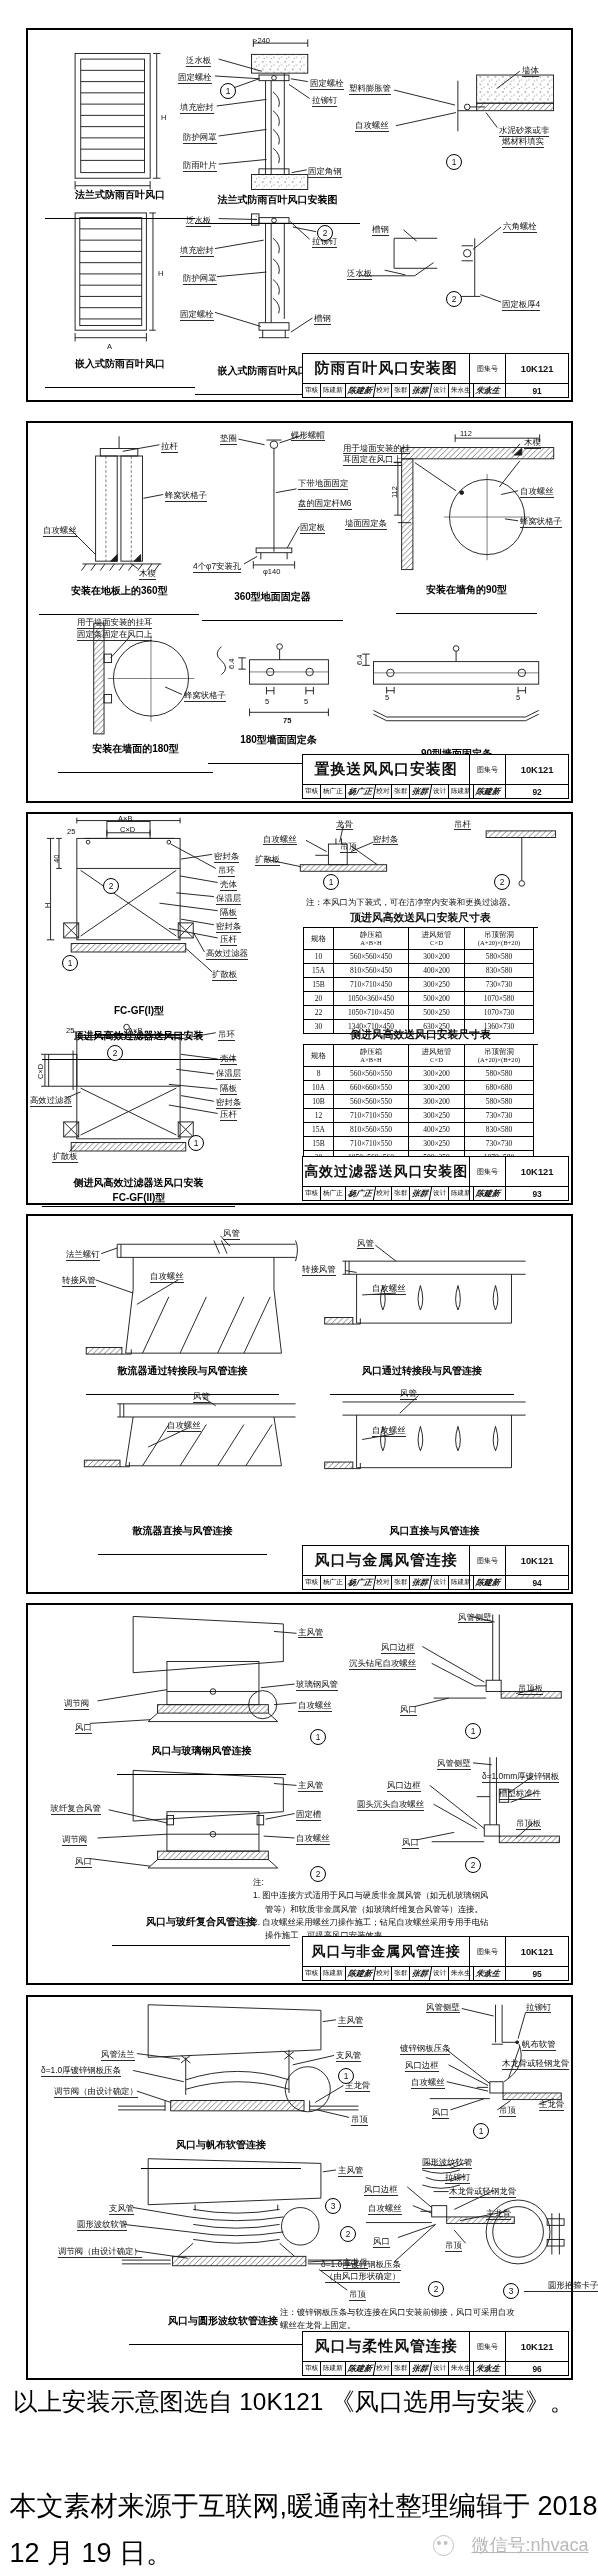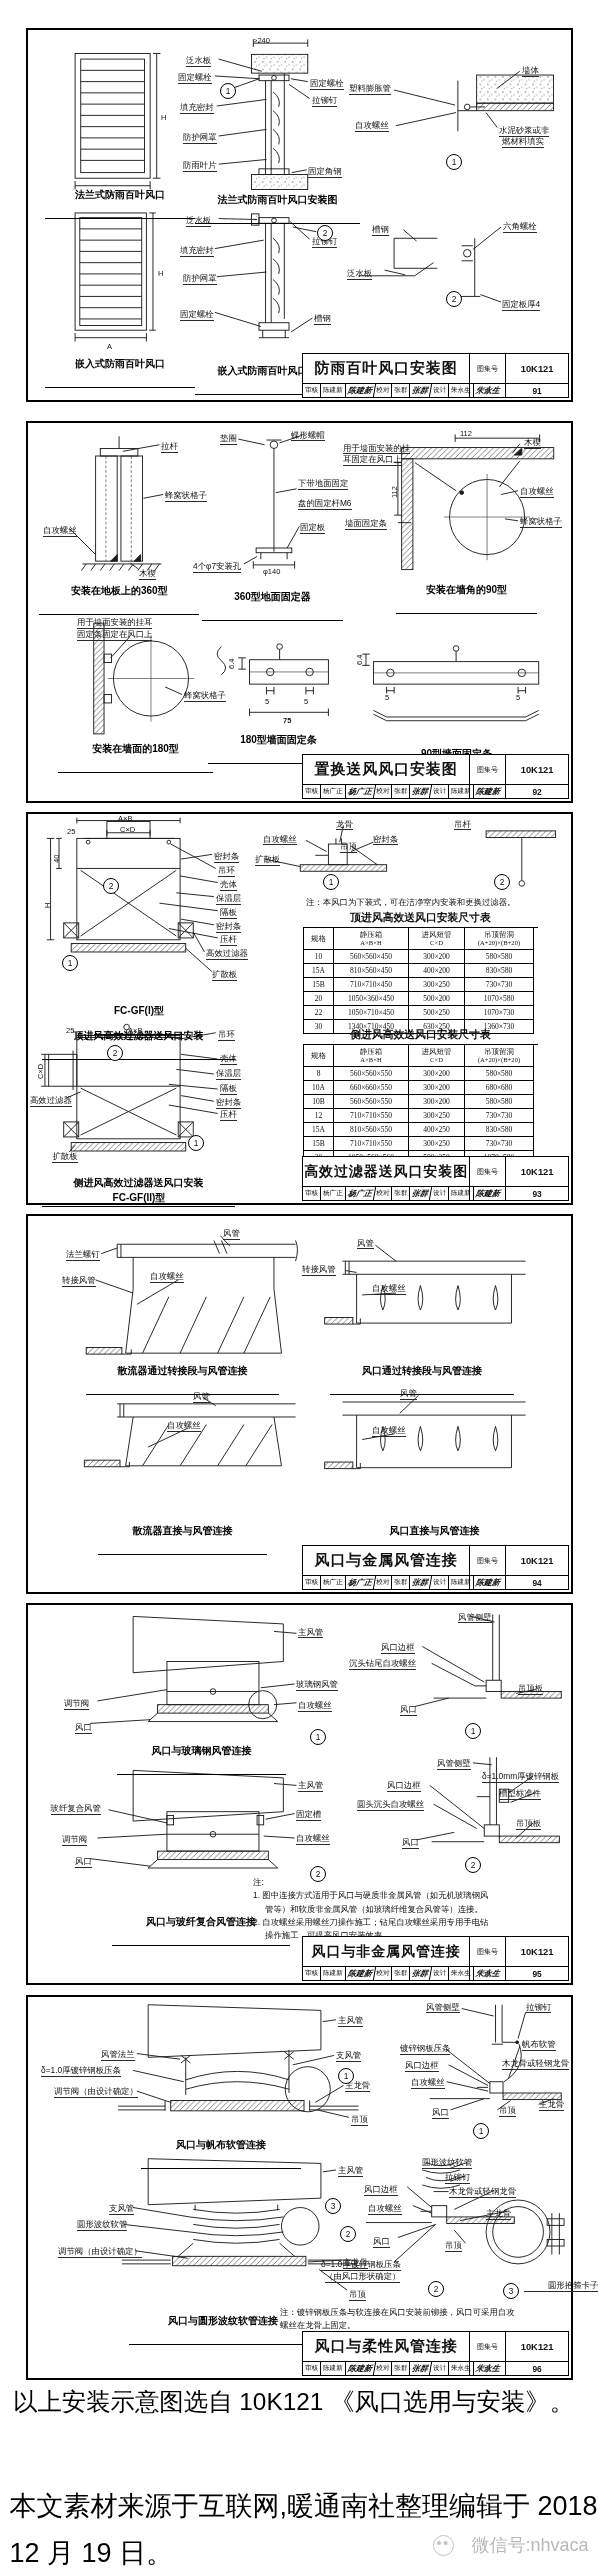--- a/index.html
+++ b/index.html
@@ -41,21 +41,21 @@
   .dt-grid{display:grid;grid-template-columns:30px 75px 56px 69px;border-top:1.5px solid #000;
            border-left:1.5px solid #000;background:#fff;}
   .dt-h,.dt-c{border-right:0.9px solid #000;border-bottom:0.9px solid #000;display:flex;
               flex-direction:column;align-items:center;justify-content:center;
               font-size:7.5px;line-height:1.2;height:20.7px;font-family:Liberation Serif, serif;}
   .dt-c{height:13px;flex-direction:row;}
   .dt-sub{font-size:6.6px;}
   
   .caption-line{position:absolute;font-size:24.4px;color:#000;white-space:nowrap;}
   .credit-line{position:absolute;font-size:27px;color:#000;white-space:nowrap;}
-  .watermark{position:absolute;display:flex;align-items:center;gap:18px;color:#b9b9b9;font-size:18px;}
+  .watermark{position:absolute;display:flex;align-items:center;gap:18px;color:#b9b9b9;font-size:18px;text-decoration:underline;}
   .wm-icon{width:19px;height:19px;border:1.9px solid #c2c2c2;border-radius:50%;position:relative;}
   .wm-icon::after{content:"";position:absolute;left:3.8px;top:5.6px;width:3.8px;height:3.8px;border-radius:50%;background:#c2c2c2;box-shadow:6.6px 0 0 #c2c2c2;}
 </style>
 </head>
 <body>
 
 <svg width="0" height="0" style="position:absolute">
   <defs>
     <pattern id="hat" width="6" height="6" patternUnits="userSpaceOnUse">
       <path d="M0,6L6,0" stroke="#444" stroke-width="0.7"></path>

